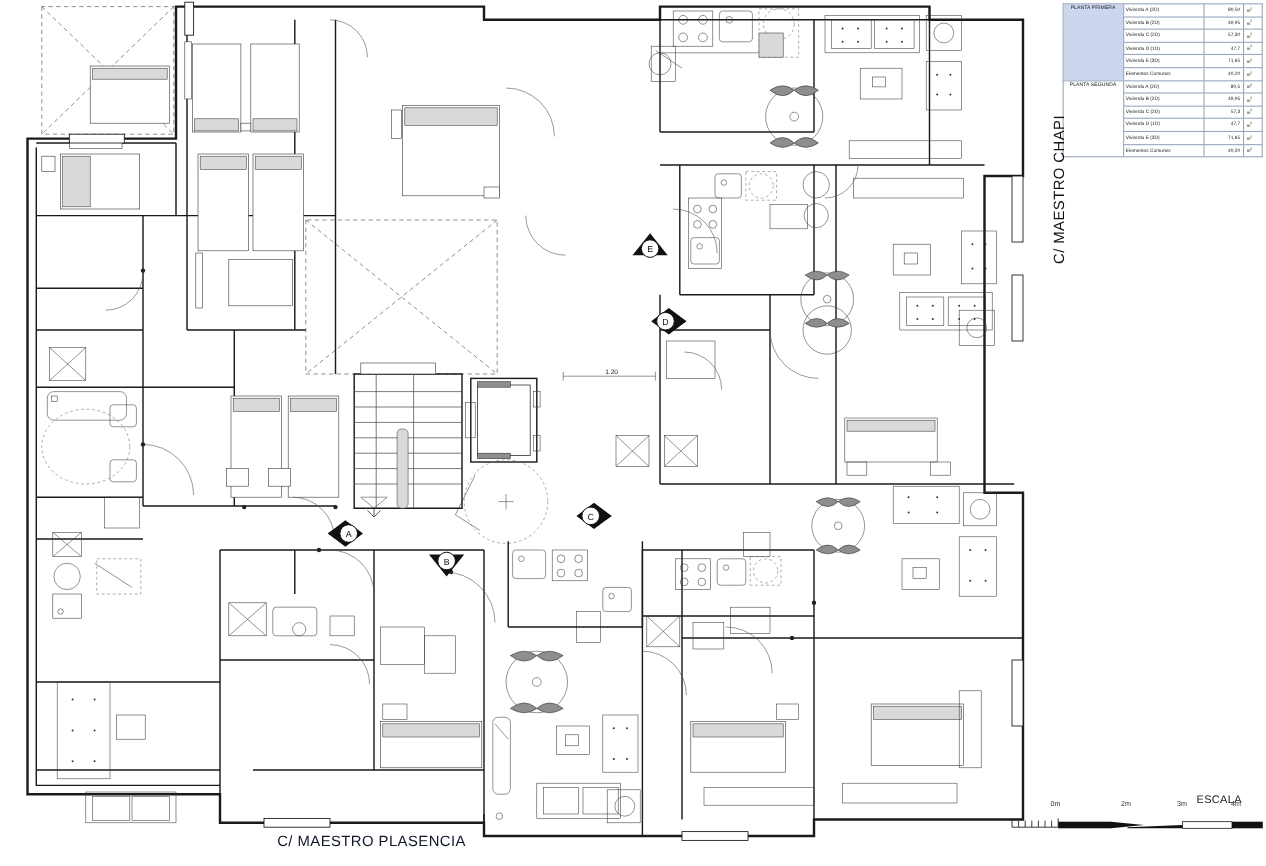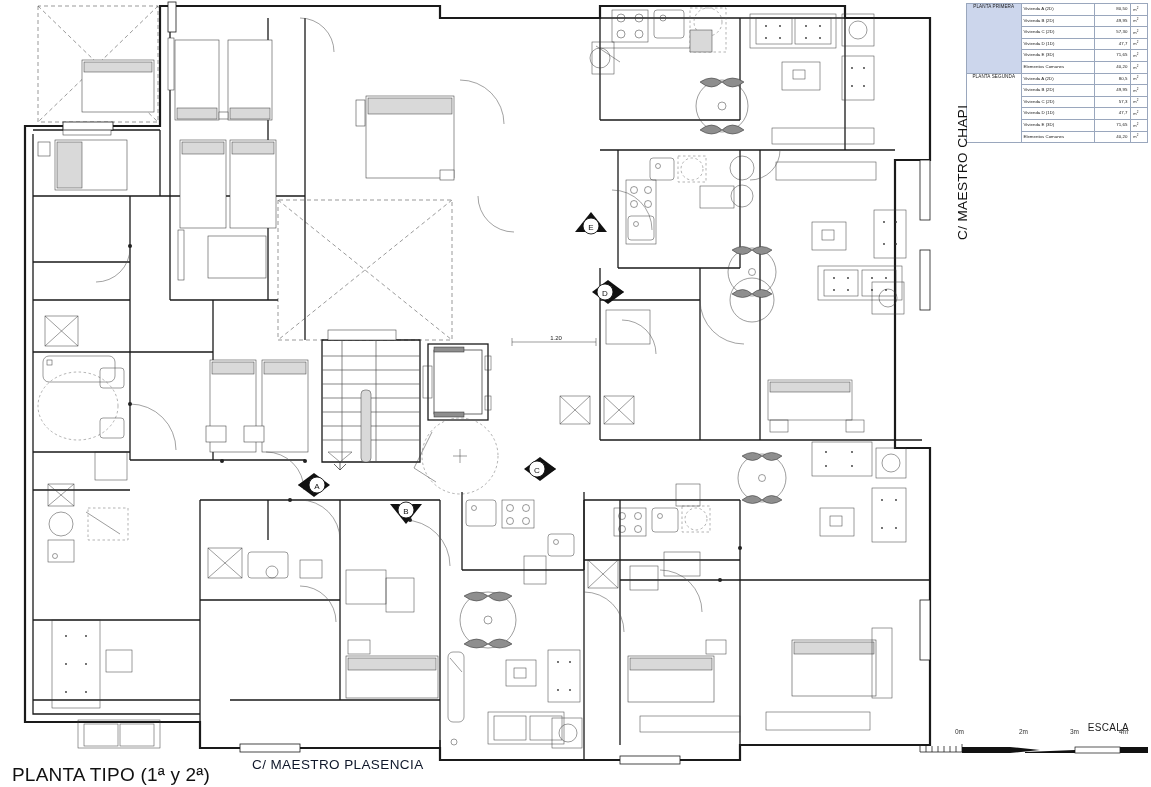--- a/index.html
+++ b/index.html
@@ -591,21 +591,20 @@
           <td class="unit">m<span class="sup">2</span></td>
         </tr>
         <tr class="g2">
           <td class="name">Elementos Comunes</td>
           <td class="val">40,20</td>
           <td class="unit">m<span class="sup">2</span></td>
         </tr>
       </tbody>
   </table>
 
-  <div class="title-main">PLANTA TIPO (1ª y 2ª)</div>
   <div class="street-bottom">C/ MAESTRO PLASENCIA</div>
   <div class="street-right">C/ MAESTRO CHAPI</div>
 
   <div class="scalewrap">
     <div class="escala-label">ESCALA</div>
     <svg width="236" height="40" viewBox="0 0 236 40" xmlns="http://www.w3.org/2000/svg">
 
       <g stroke="#222" stroke-width="0.8">
         <line x1="5" y1="22" x2="5" y2="30"></line>
         <line x1="11" y1="24" x2="11" y2="30"></line>

